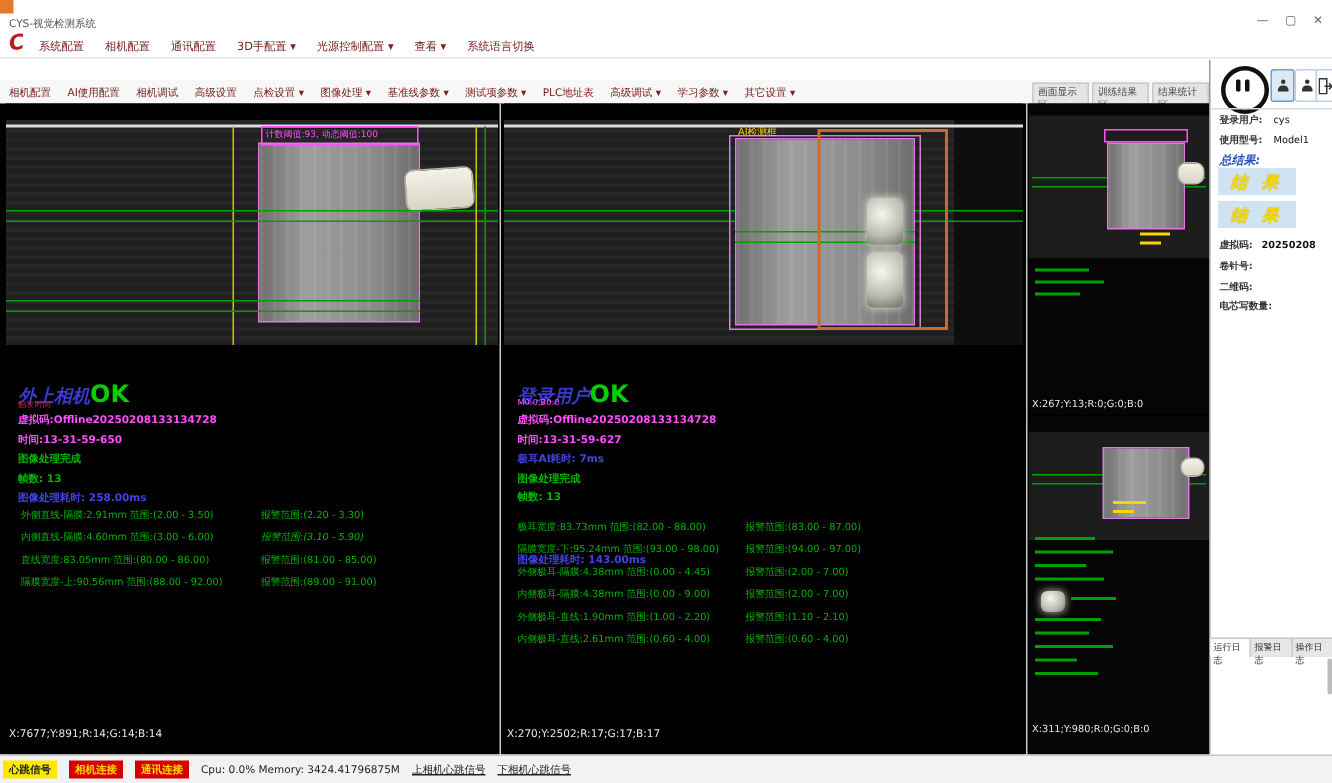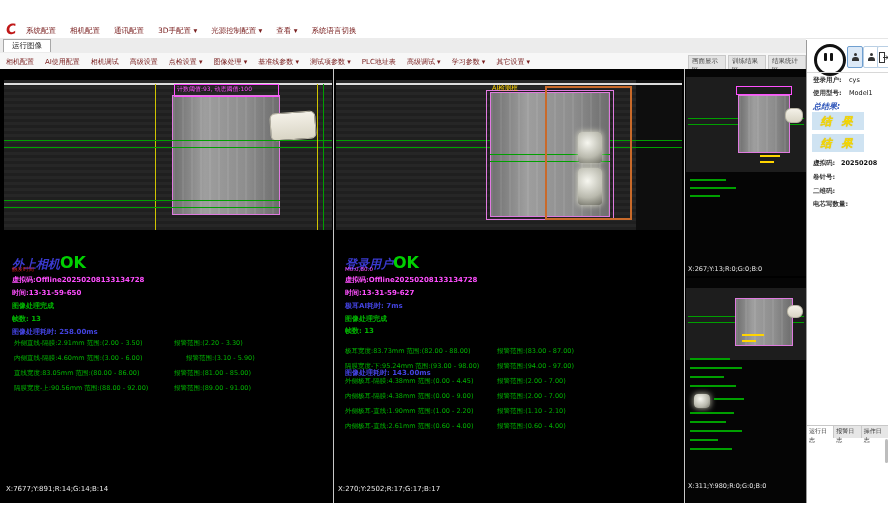--- a/index.html
+++ b/index.html
@@ -79,37 +79,43 @@
   .label-box{border:1px solid #ff50ff;font-size:6px;}
   .person{width:8px;height:8px;position:relative;}
   .person:before{content:"";position:absolute;left:2.5px;top:0;width:3px;height:3px;border-radius:50%;background:#333;}
   .person:after{content:"";position:absolute;left:0.5px;top:3.5px;width:7px;height:4px;border-radius:3px 3px 0 0;background:#333;}
 </style>
 </head>
 <body>
 
 <div id="app">
 
+  <div id="titlebar" class="abs">
+    <div id="corner-mark" class="abs"></div>
+    <div id="win-title" class="abs txt">CYS-视觉检测系统</div>
+    <div id="win-controls" class="abs">
+      <span>—</span>
+      <span>▢</span>
+      <span>✕</span>
+    </div>
+  </div>
 
   <div id="menubar" class="abs">
     <div id="logo" class="abs txt">C</div>
     <div id="menu-items" class="abs">
       <span>系统配置</span>
       <span>相机配置</span>
       <span>通讯配置</span>
       <span>3D手配置 ▾</span>
       <span>光源控制配置 ▾</span>
       <span>查看 ▾</span>
       <span>系统语言切换</span>
     </div>
   </div>
 
-  <div id="tabstrip" class="abs">
-    <div id="run-tab" class="abs txt">运行图像</div>
-  </div>
 
   <div id="toolbar" class="abs">
     <div id="tool-items" class="abs">
       <span>相机配置</span>
       <span>AI使用配置</span>
       <span>相机调试</span>
       <span>高级设置</span>
       <span>点检设置 ▾</span>
       <span>图像处理 ▾</span>
       <span>基准线参数 ▾</span>
@@ -153,21 +159,21 @@
     <div class="abs txt infoline grn" style="left:8px;top:232px;">图像处理完成</div>
     <div class="abs txt infoline grn" style="left:8px;top:245px;">帧数: 13</div>
     <div class="abs txt infoline blu" style="left:8px;top:258px;">图像处理耗时: 258.00ms</div>
 
     <div class="abs txt meas" style="left:10px;top:270px;">
       <span>外侧直线-隔膜:2.91mm 范围:(2.00 - 3.50)</span>
       <span class="abs" style="left:160px;">报警范围:(2.20 - 3.30)</span>
     </div>
     <div class="abs txt meas" style="left:10px;top:285px;">
       <span>内侧直线-隔膜:4.60mm 范围:(3.00 - 6.00)</span>
-      <span class="abs" style="left:172px;">报警范围:(3.10 - 5.90)</span>
+      <span class="abs" style="left:160px;font-style:italic;">报警范围:(3.10 - 5.90)</span>
     </div>
     <div class="abs txt meas" style="left:10px;top:300px;">
       <span>直线宽度:83.05mm 范围:(80.00 - 86.00)</span>
       <span class="abs" style="left:160px;">报警范围:(81.00 - 85.00)</span>
     </div>
     <div class="abs txt meas" style="left:10px;top:315px;">
       <span>隔膜宽度-上:90.56mm 范围:(88.00 - 92.00)</span>
       <span class="abs" style="left:160px;">报警范围:(89.00 - 91.00)</span>
     </div>
 
@@ -300,14 +306,22 @@
     <div class="abs txt sb-label" style="left:6px;top:160px;">电芯写数量:</div>
 
     <div id="log-tabs" class="abs">
       <span class="sel">运行日志</span>
       <span>报警日志</span>
       <span>操作日志</span>
     </div>
     <div id="log-scrollbar" class="abs"></div>
   </div>
 
+  <div id="statusbar" class="abs">
+    <span id="hb-badge" class="badge">心跳信号</span>
+    <span class="badge red-badge">相机连接</span>
+    <span class="badge red-badge">通讯连接</span>
+    <span id="cpu-text" class="txt">Cpu: 0.0% Memory: 3424.41796875M</span>
+    <span class="hb-link">上相机心跳信号</span>
+    <span class="hb-link">下相机心跳信号</span>
+  </div>
 
 </div>
 
 </body></html>

